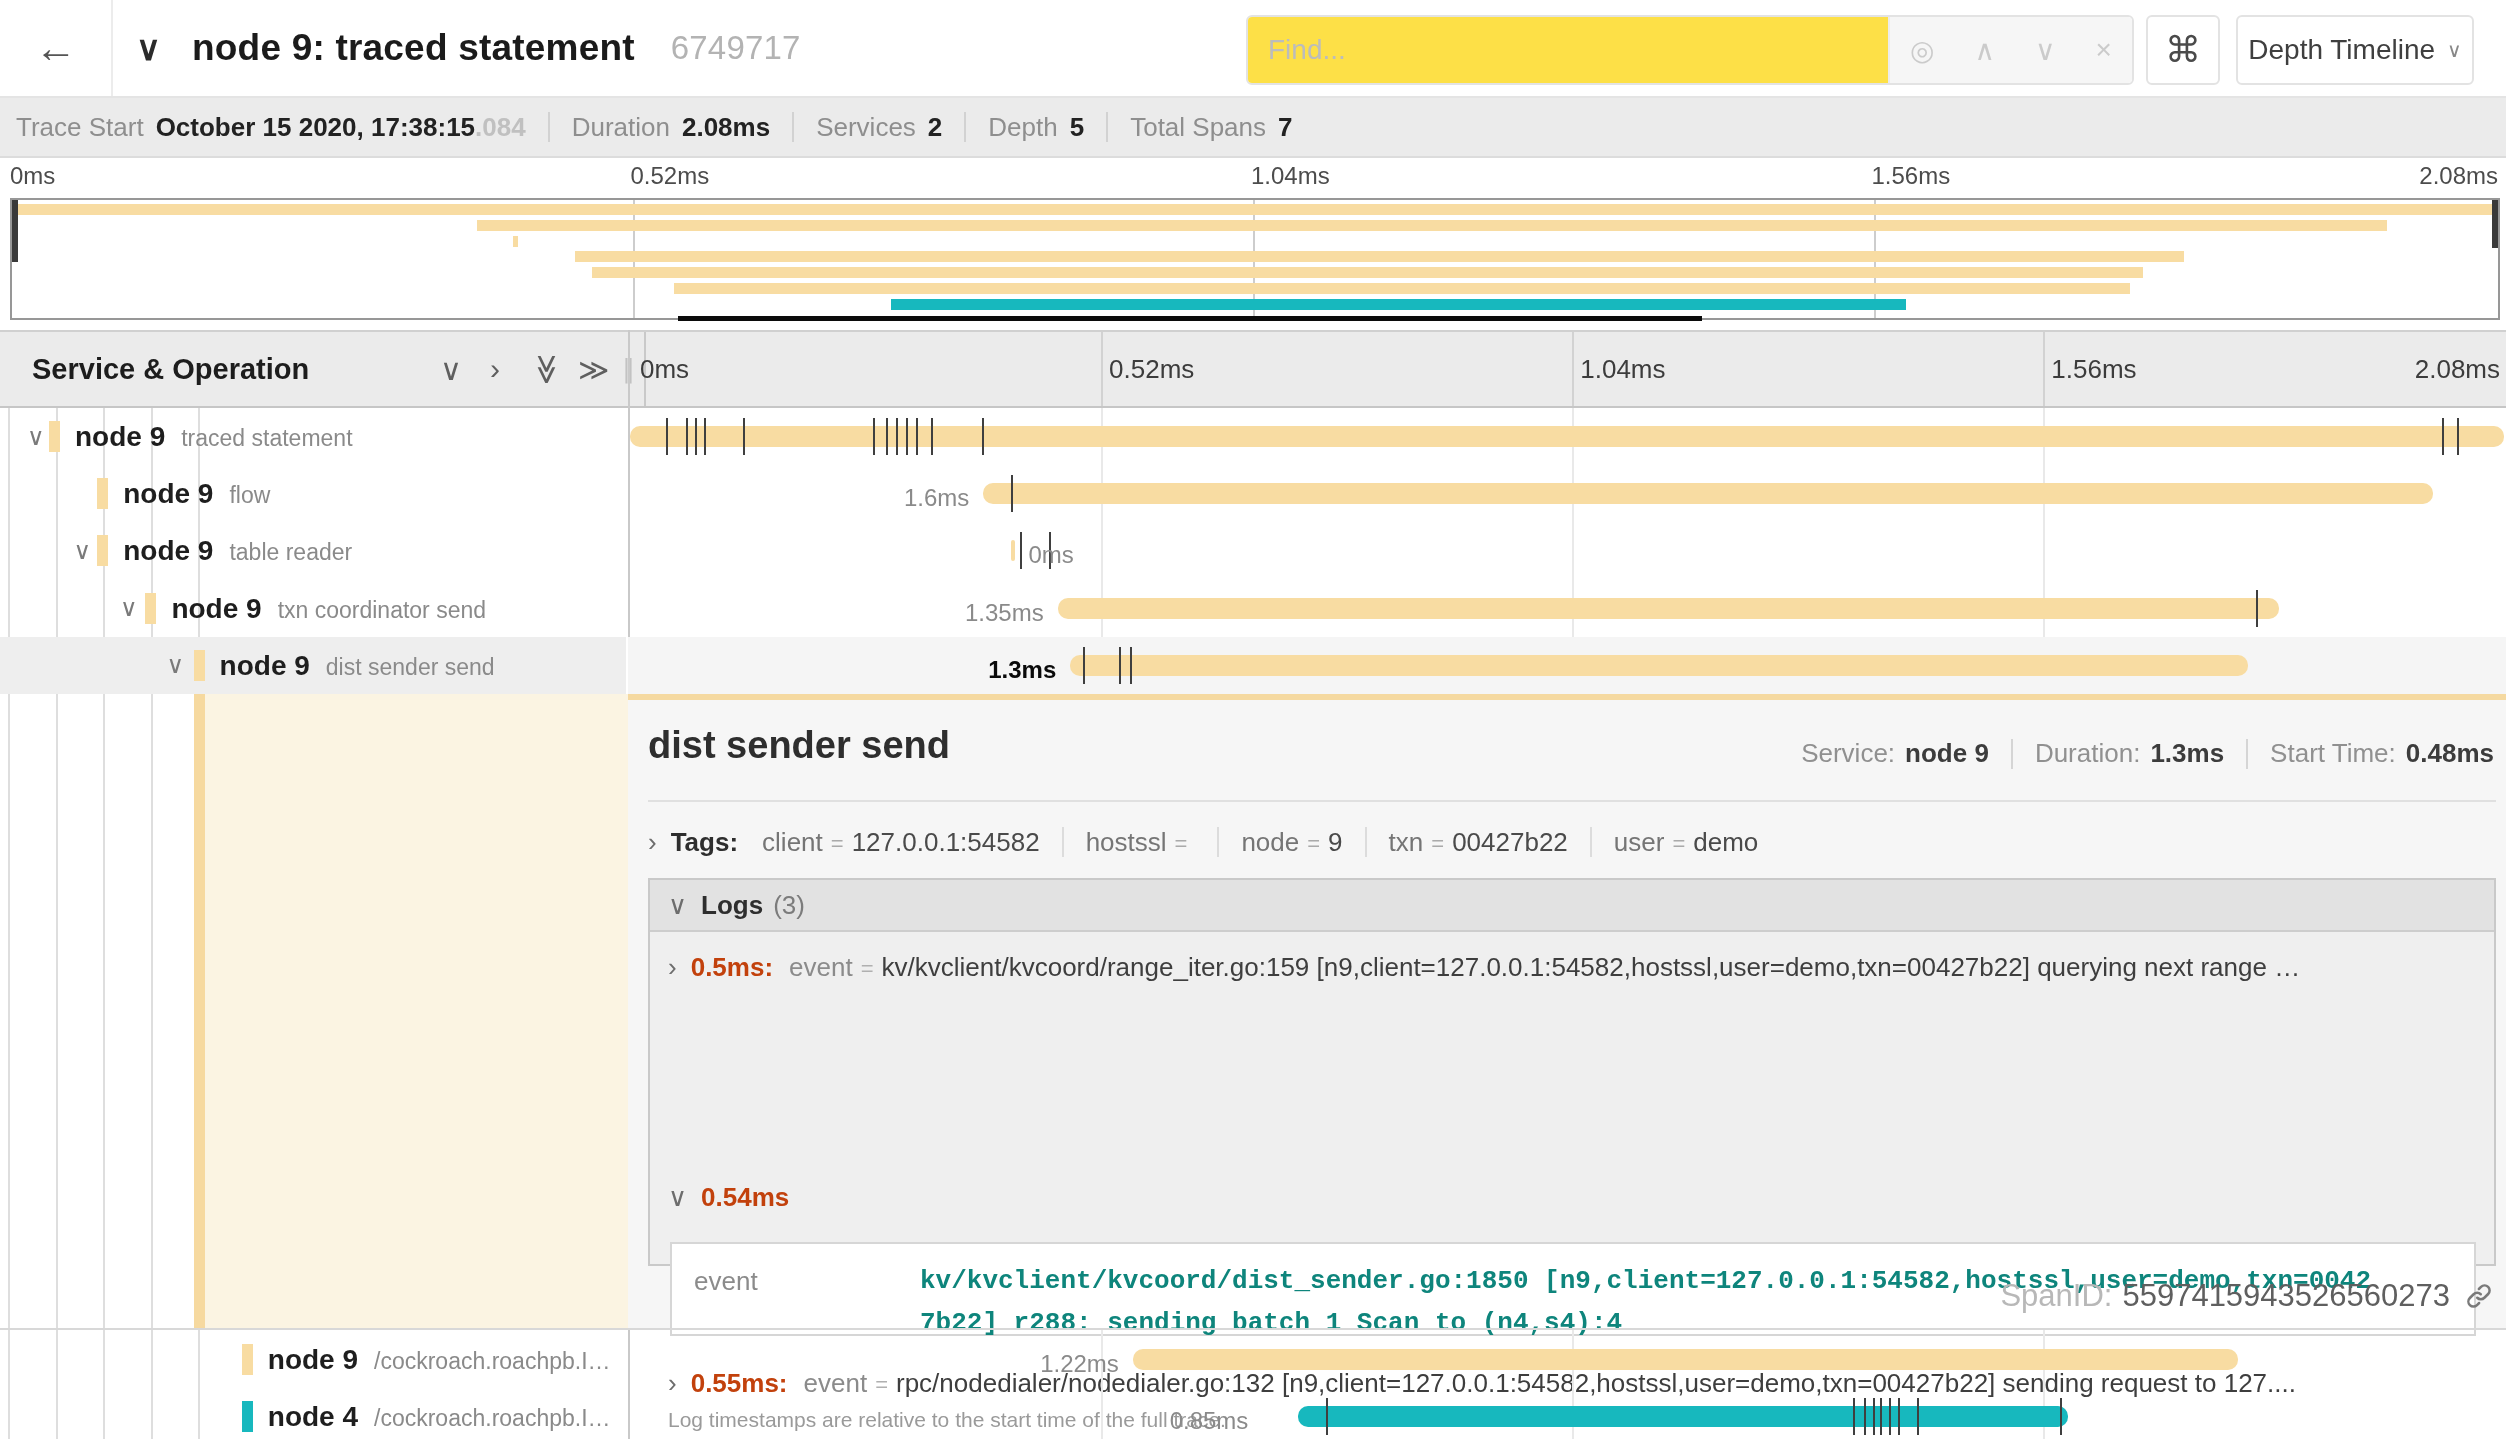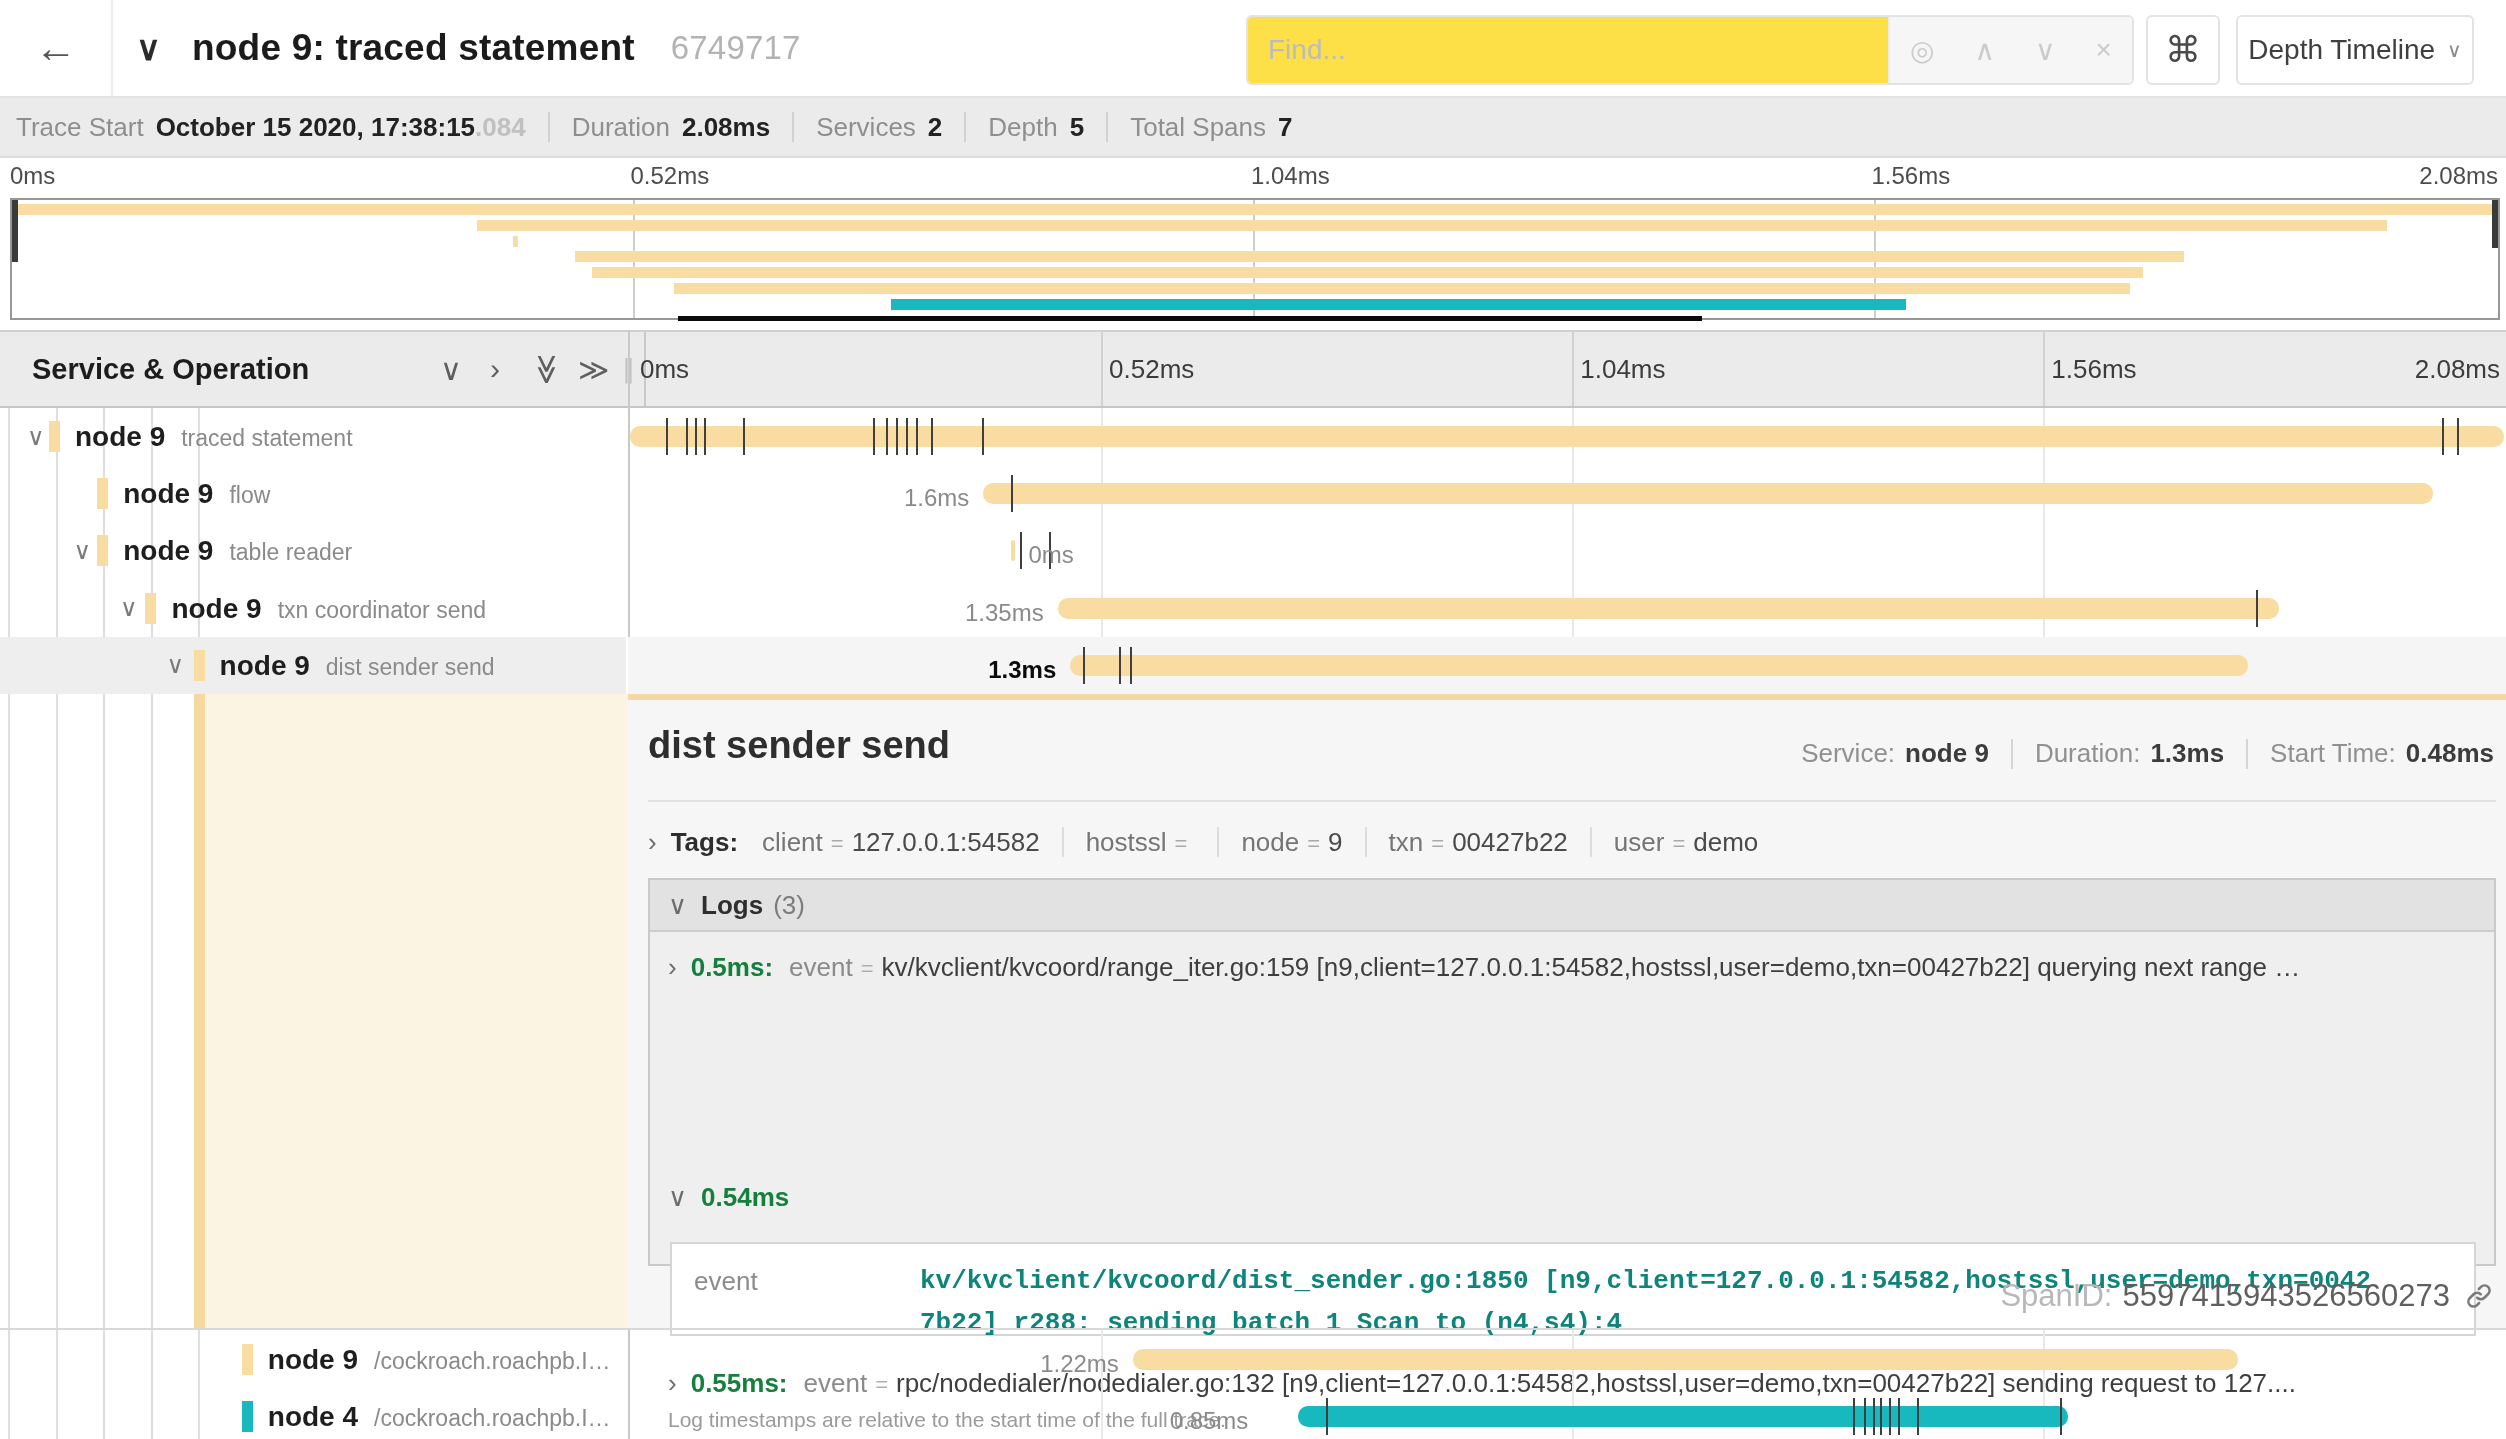--- a/index.html
+++ b/index.html
@@ -111,21 +111,21 @@
 
   .logs-box{position:absolute;left:20px;top:178px;width:1848px;height:388px;border:2px solid #c9c9c9;
             background:#efefef;box-sizing:border-box;}
   .logs-header{position:absolute;left:0;top:0;right:0;height:50px;background:#e2e2e2;
                border-bottom:2px solid #cdcdcd;display:flex;align-items:center;padding-left:18px;
                font-size:26px;cursor:pointer;}
   .logs-title{font-weight:bold;color:#2e2e2e;margin-right:10px;}
   .logs-count{color:#7c7c7c;}
   .log-row{position:absolute;left:18px;right:14px;height:40px;display:flex;align-items:baseline;
            font-size:26px;white-space:nowrap;overflow:hidden;cursor:pointer;}
-  .log-time{font-weight:bold;color:#15803d;margin-right:16px;}
+  .log-time{font-weight:bold;color:#c2410c;margin-right:16px;}
   .log-key{color:#8b8b8b;margin-right:8px;}
   .log-eq{color:#b0b0b0;font-size:22px;margin-right:8px;}
   .log-val{color:#3e3e3e;}
   .event-card{position:absolute;left:20px;top:362px;width:1806px;height:94px;background:#fff;
               border:2px solid #d6d6d6;display:flex;box-sizing:border-box;}
   .event-key{width:248px;padding:22px 0 0 22px;font-size:26px;color:#8b8b8b;box-sizing:border-box;}
   .event-val{margin-top:16px;width:1460px;font-family:"Liberation Mono","DejaVu Sans Mono",monospace;
              font-size:26px;font-weight:bold;color:#0e857c;line-height:42px;word-break:break-all;}
   .logs-footer{position:absolute;left:18px;top:528px;font-size:21px;color:#9a9a9a;}
   .spanid-row{position:absolute;right:12px;top:578px;display:flex;align-items:center;font-size:31px;}

